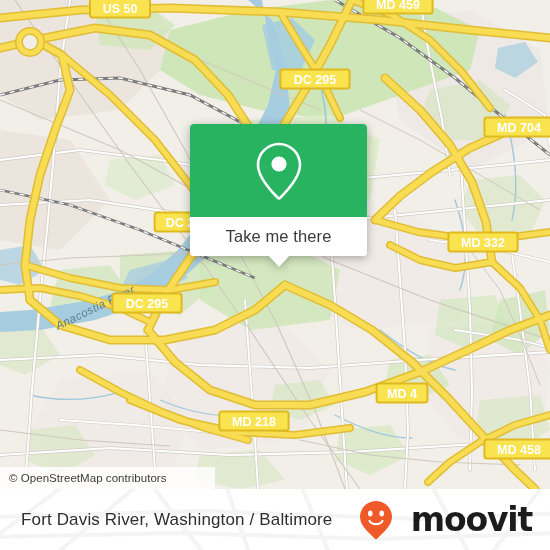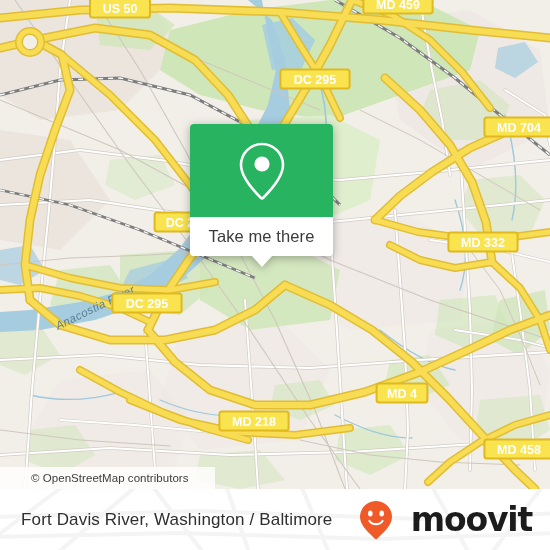--- a/index.html
+++ b/index.html
@@ -53,29 +53,28 @@
     padding-left: 9px;
     box-sizing: border-box;
     z-index: 40;
   }
   #attribution .attr-text {
     font-size: 11.5px;
     color: #3c3c3c;
     letter-spacing: 0.05px;
     white-space: nowrap;
     font-family: "Liberation Sans", sans-serif;
-    margin-left: 22px;
   }
 
   
   #popup {
     position: absolute;
     left: 190px;
     top: 124px;
-    width: 143px;
+    width: 177px;
     z-index: 30;
     filter: drop-shadow(0 2px 5px rgba(0,0,0,0.30));
   }
   #popup-inner {
     border-radius: 4px;
     overflow: hidden;
     background: #ffffff;
   }
   #popup-green {
     background: #27b35f;

